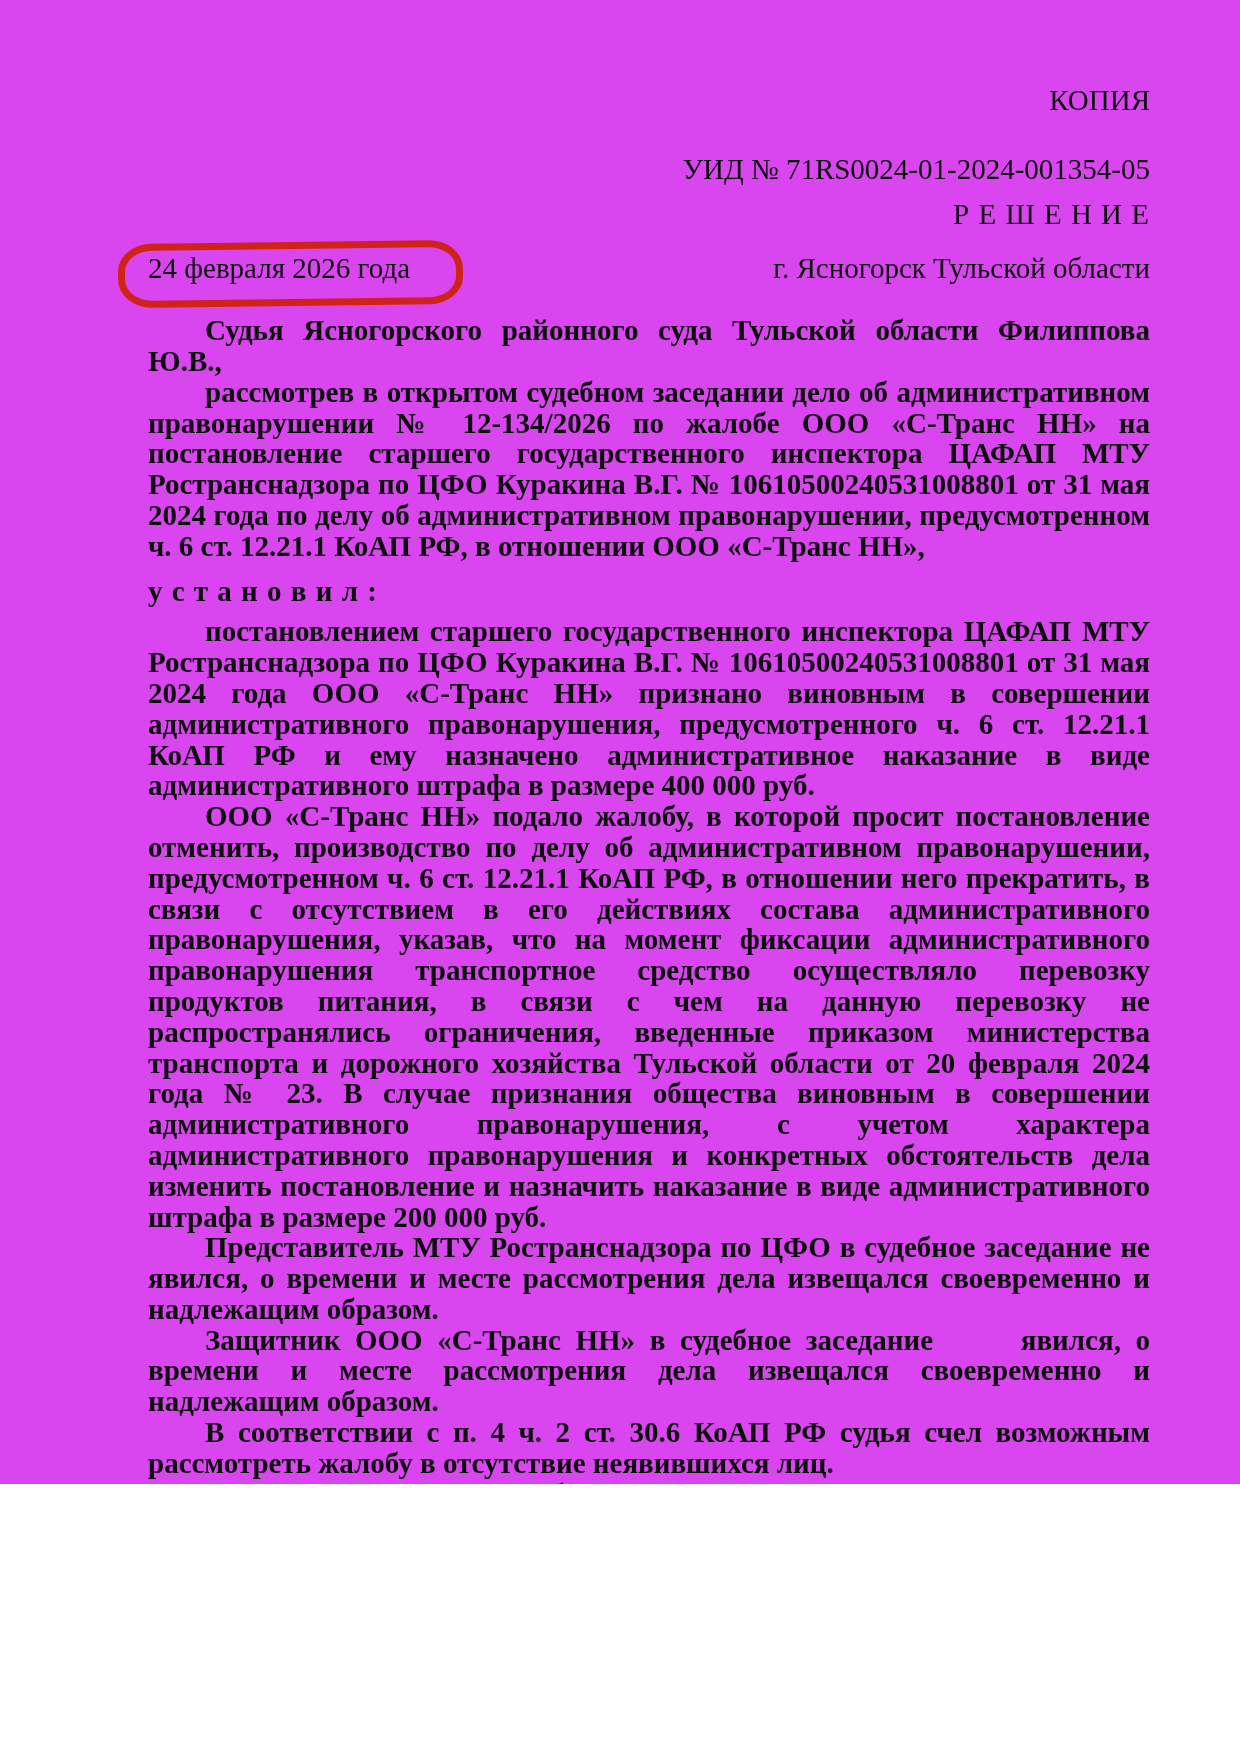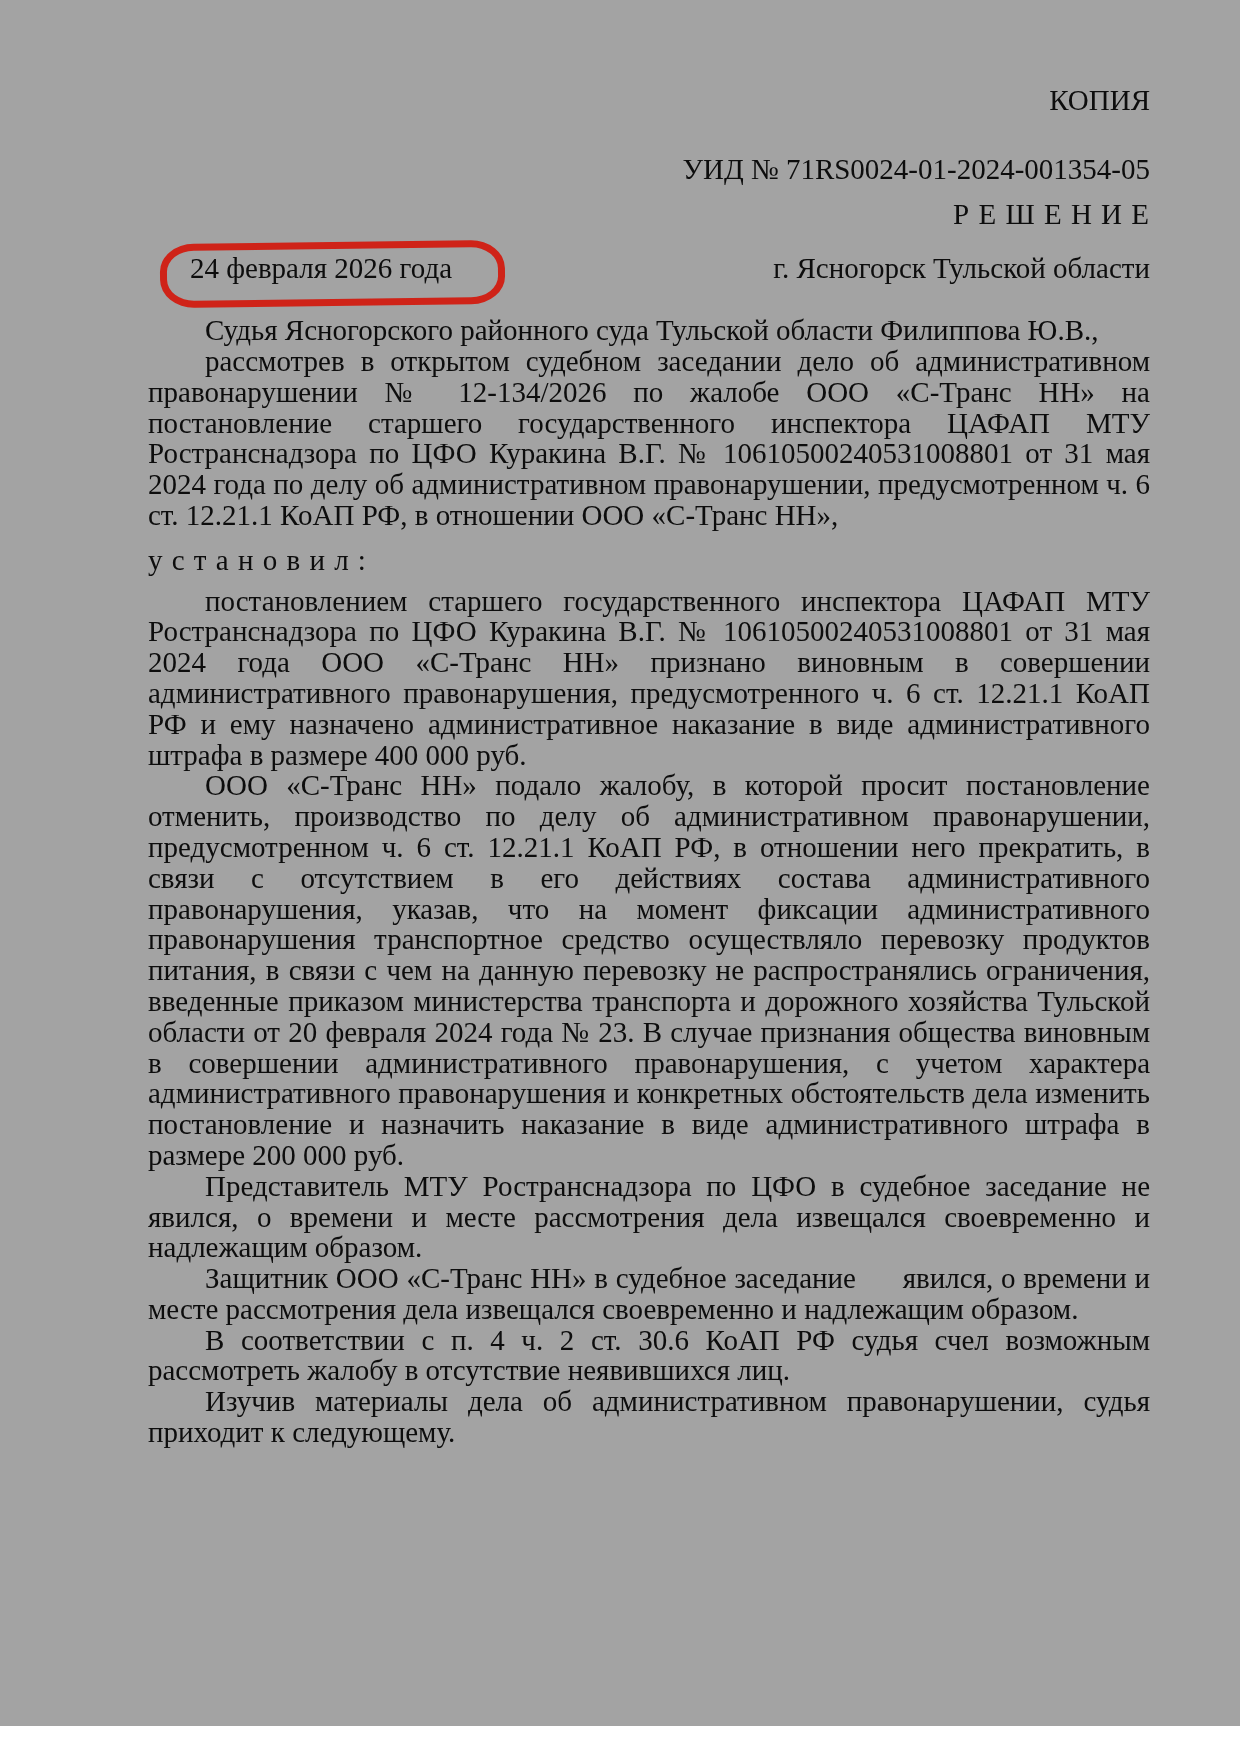--- a/index.html
+++ b/index.html
@@ -3,22 +3,22 @@
 <meta charset="utf-8">
 <style>
   html, body {
     margin: 0;
     padding: 0;
     background: #ffffff;
   }
   .page {
     position: relative;
     width: 1240px;
-    height: 1726px;
-    background: #a3a3a3;
+    height: 1484px;
+    background: #d946ef;
     box-sizing: border-box;
     padding: 85px 90px 0 148px;
     font-family: "Liberation Serif", serif;
     font-size: 29px;
     line-height: 30.8px;
     color: #0d0d0d;
     overflow: hidden;
   }
   .copy-line {
     text-align: right;
@@ -30,21 +30,20 @@
   .title-line {
     text-align: right;
     margin-top: 14px;
     letter-spacing: 1px;
   }
   .date-place-row {
     display: flex;
     justify-content: space-between;
     align-items: baseline;
     margin-top: 24px;
-    margin-left: 42px;
   }
   .date-wrap {
     position: relative;
     display: inline-block;
     white-space: nowrap;
   }
   .red-oval {
     position: absolute;
     left: -30px;
     top: -11px;
@@ -55,20 +54,21 @@
     transform: rotate(-0.7deg);
     pointer-events: none;
   }
   .body-block {
     margin-top: 31px;
   }
   .body-block p {
     margin: 0;
     text-align: justify;
     text-indent: 57px;
+    font-weight: bold;
   }
   .ustanovil {
     text-align: left;
     text-indent: 0 !important;
     margin: 14px 0 10px 0 !important;
     letter-spacing: 1px;
   }
 </style>
 </head>
 <body>

